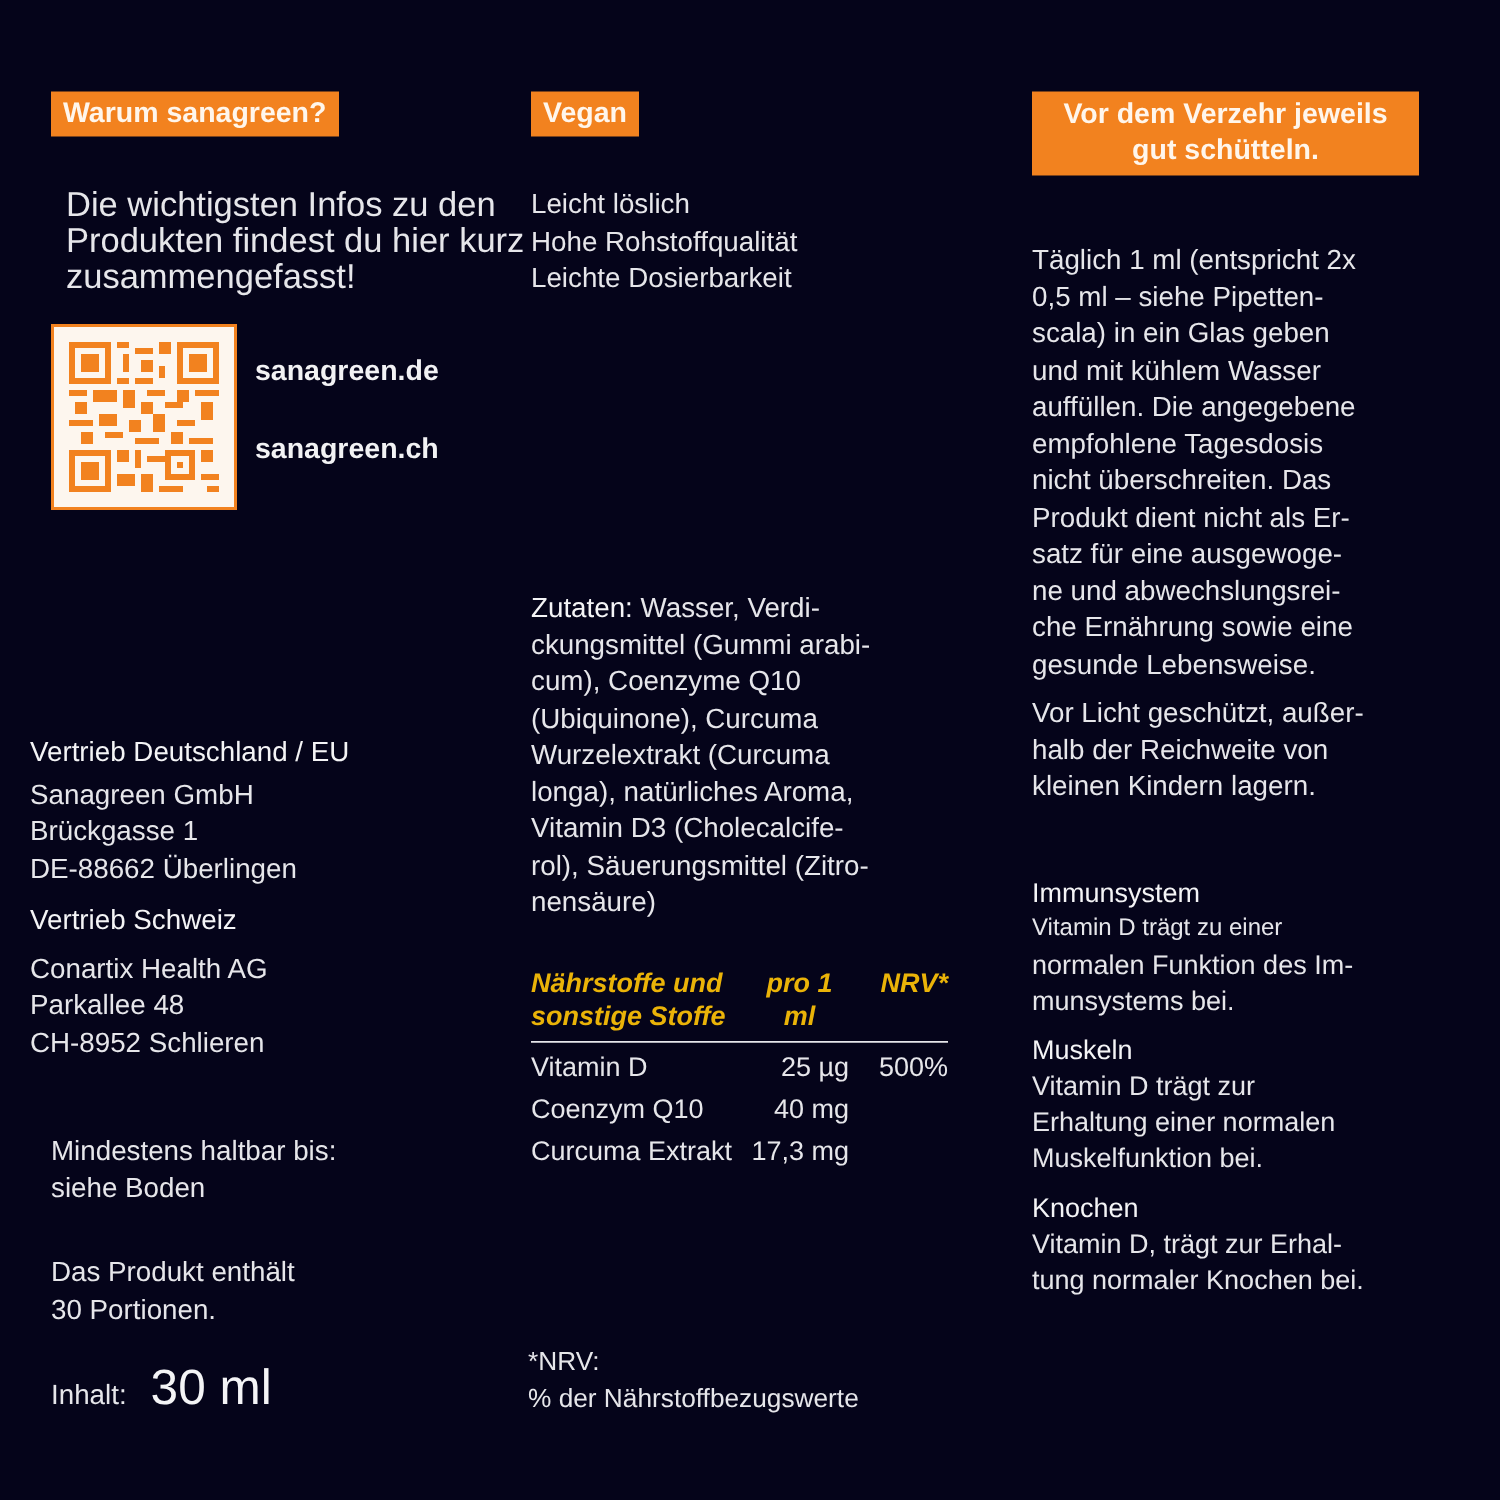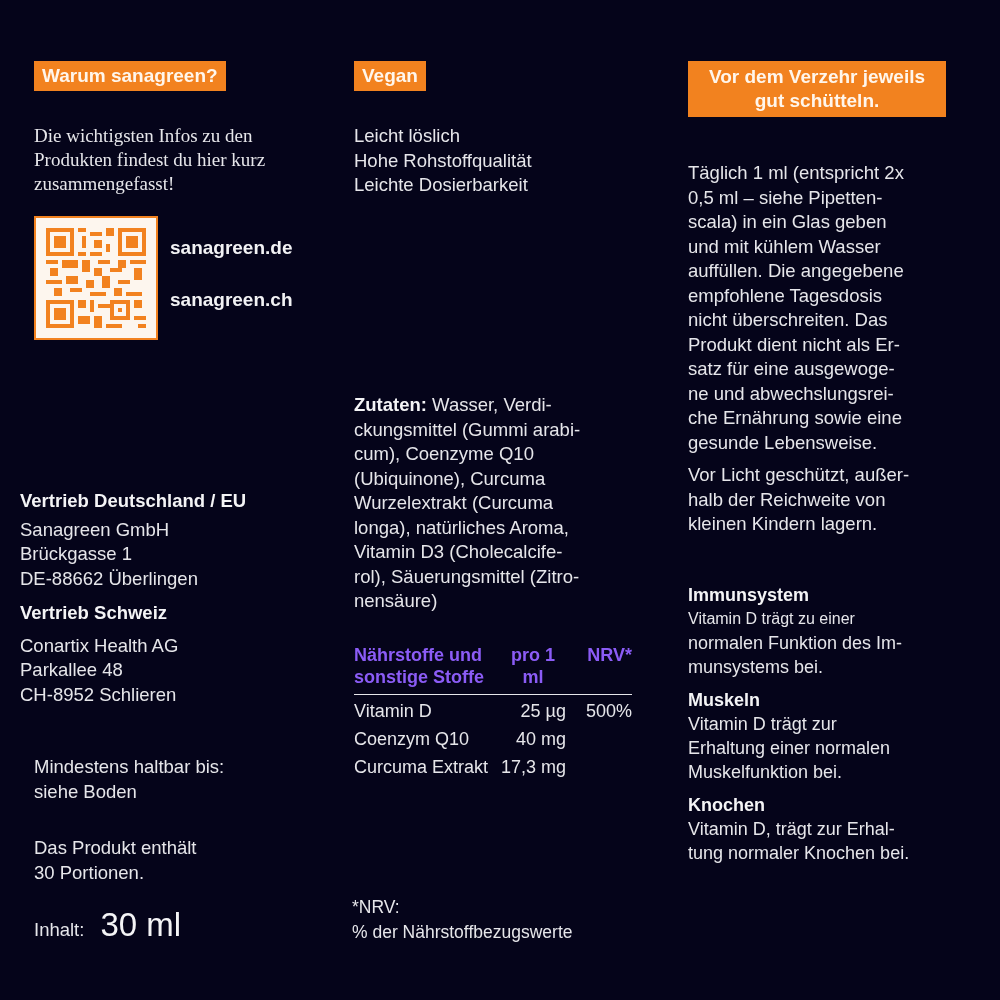--- a/index.html
+++ b/index.html
@@ -17,44 +17,45 @@
     .badge {
       background: #f2821f;
       color: #fff6ec;
       font-weight: bold;
       font-size: 19px;
       line-height: 24px;
       padding: 3px 8px;
       display: inline-block;
     }
     .txt { font-size: 18.5px; line-height: 24.5px; color: #e6e6ea; }
-    .bold { font-weight: bold; color: #f4f4f6; }
+    .bold { font-weight: normal; color: #f4f4f6; }
     .qr {
       width: 124px; height: 124px;
       background: #fdf6ee;
       border: 2px solid #f2821f;
       padding: 10px;
     }
     .qr svg { width: 100%; height: 100%; display: block; }
     .url { font-size: 19px; font-weight: bold; color: #f2f2f4; }
     table.nut { border-collapse: collapse; font-size: 18px; }
     table.nut th {
       font-weight: bold; text-align: left; vertical-align: top;
-      line-height: 22px; padding-bottom: 6px; color: #8b5cf6;
+      line-height: 22px; padding-bottom: 6px; color: #eab308;
       border-bottom: 1.5px solid #e6e6ea;
+      font-style: italic;
     }
     table.nut td { vertical-align: top; line-height: 24px; padding-top: 4px; color: #e6e6ea; }
     .right { text-align: right; }
   </style>
 </head>
 <body>
 
 <div class="abs badge" style="left:34px;top:61px;">Warum sanagreen?</div>
 
-<div class="abs txt" style="left:34px;top:124px;font-size:19px;line-height:24px;font-family:Liberation Serif, serif;">
+<div class="abs txt" style="left:44px;top:124px;font-size:23px;line-height:24px;">
   <div>Die wichtigsten Infos zu den</div>
   <div>Produkten findest du hier kurz</div>
   <div>zusammengefasst!</div>
 </div>
 
 <div class="abs qr" style="left:34px;top:216px;">
   <svg viewBox="0 0 25 25" shape-rendering="crispEdges">
     <g fill="#f2821f">
       <rect x="0" y="0" width="7" height="7"></rect>
         <rect x="1" y="1" width="5" height="5" fill="#fdf6ee"></rect>

